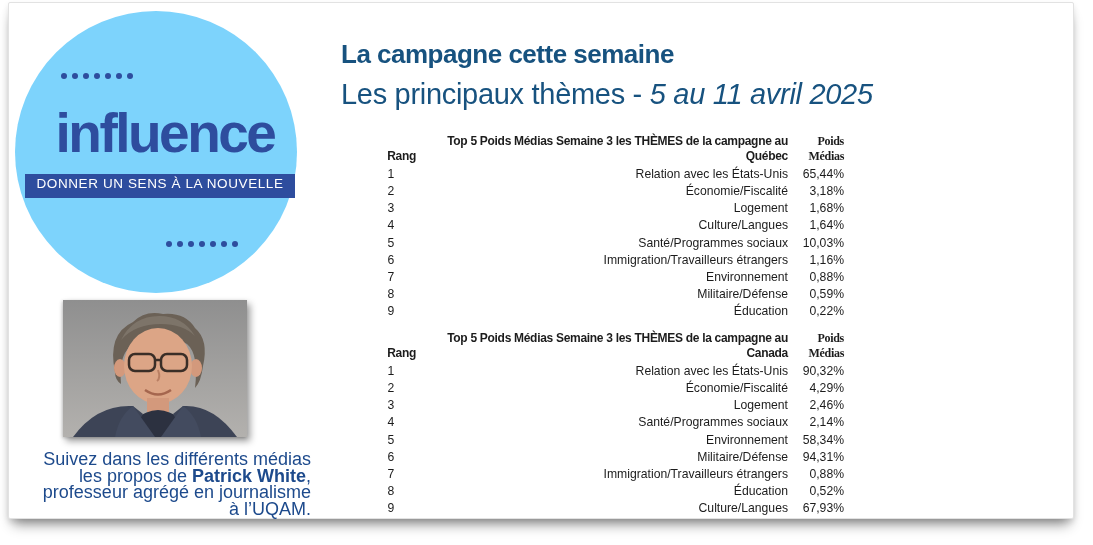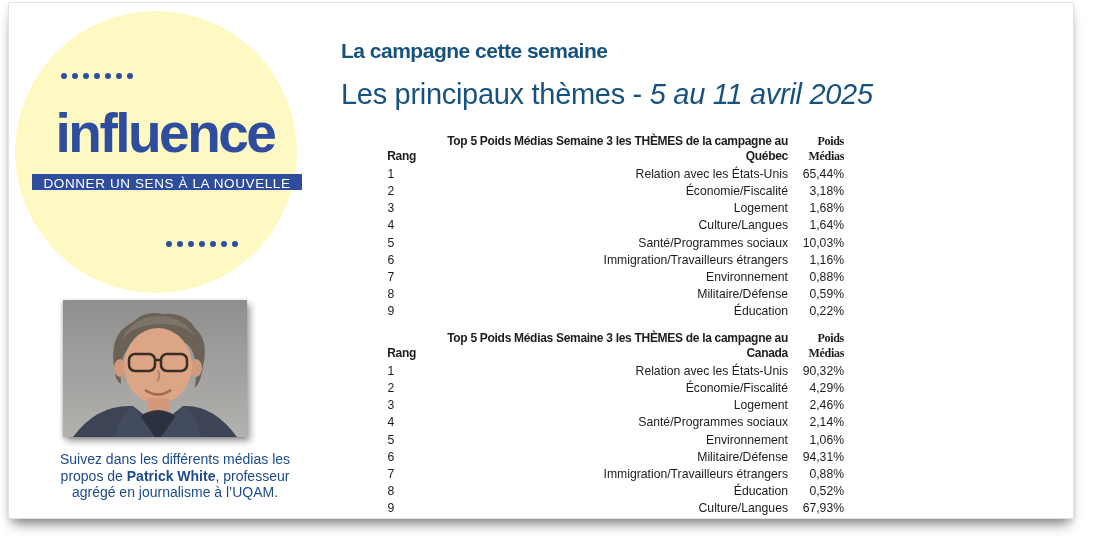--- a/index.html
+++ b/index.html
@@ -9,56 +9,56 @@
 
   .card {
     position:absolute; left:8px; top:2px; width:1066px; height:517px;
     background:#ffffff; border:1px solid #e2e2e2; border-radius:2px;
     box-shadow:0 10px 12px -5px rgba(0,0,0,0.45), 0 3px 6px rgba(0,0,0,0.10);
   }
 
   
   .logo-circle {
     position:absolute; left:6px; top:8px; width:282px; height:282px;
-    border-radius:50%; background:#fef9c3;
+    border-radius:50%; background:#7dd3fc;
   }
   .dots { position:absolute; display:flex; gap:5px; }
   .dots-top { left:46px; top:62px; }
   .dots-bottom { left:151px; top:230px; }
   .dot { width:6px; height:6px; border-radius:50%; background:#2e4d9e; }
 
   .wordmark {
     position:absolute; left:19px; top:92px; width:262px;
     font-size:55px; font-weight:bold; letter-spacing:-2.5px;
     color:#2e4d9e; text-align:center; line-height:60px;
   }
   .tagline-banner {
-    position:absolute; left:10px; top:163px; width:270px; height:16px;
+    position:absolute; left:10px; top:163px; width:270px; height:24px;
     background:#2e4d9e; color:#ffffff; text-align:center;
-    font-size:13.5px; line-height:20px; letter-spacing:0.6px; font-weight:400;margin-left:7px;
+    font-size:13.5px; line-height:20px; letter-spacing:0.6px; font-weight:400;
   }
 
   
   .photo {
     position:absolute; left:54px; top:297px; width:184px; height:137px;
     box-shadow:3px 4px 7px rgba(0,0,0,0.40), -1px 1px 3px rgba(0,0,0,0.18);
     background:#9b9b9b;
   }
   .photo svg { display:block; }
 
   .caption {
     position:absolute; left:30px; top:448px; width:272px;
-    color:#1d4a8c; font-size:14px; line-height:16.5px; text-align:center;
+    color:#1d4a8c; font-size:18px; line-height:16.5px; text-align:right;
   }
   .caption b { font-weight:bold; }
 
   
   .page-title {
     position:absolute; left:332px; top:36px;
-    color:#17527f; font-size:21px; font-weight:bold; letter-spacing:-0.5px;
+    color:#17527f; font-size:26px; font-weight:bold; letter-spacing:-0.5px;
     white-space:nowrap;
   }
   .page-subtitle {
     position:absolute; left:332px; top:75px;
     color:#17527f; font-size:29px; font-weight:400; letter-spacing:-0.3px;
     white-space:nowrap;
   }
   .page-subtitle .date { font-style:italic; }
 
   
@@ -246,21 +246,21 @@
 
           <div class="tr">
             <div class="td rank">4</div>
             <div class="td theme">Santé/Programmes sociaux</div>
             <div class="td value">2,14%</div>
           </div>
 
           <div class="tr">
             <div class="td rank">5</div>
             <div class="td theme">Environnement</div>
-            <div class="td value">1,06%</div>
+            <div class="td value">58,34%</div>
           </div>
 
           <div class="tr">
             <div class="td rank">6</div>
             <div class="td theme">Militaire/Défense</div>
             <div class="td value">94,31%</div>
           </div>
 
           <div class="tr">
             <div class="td rank">7</div>

